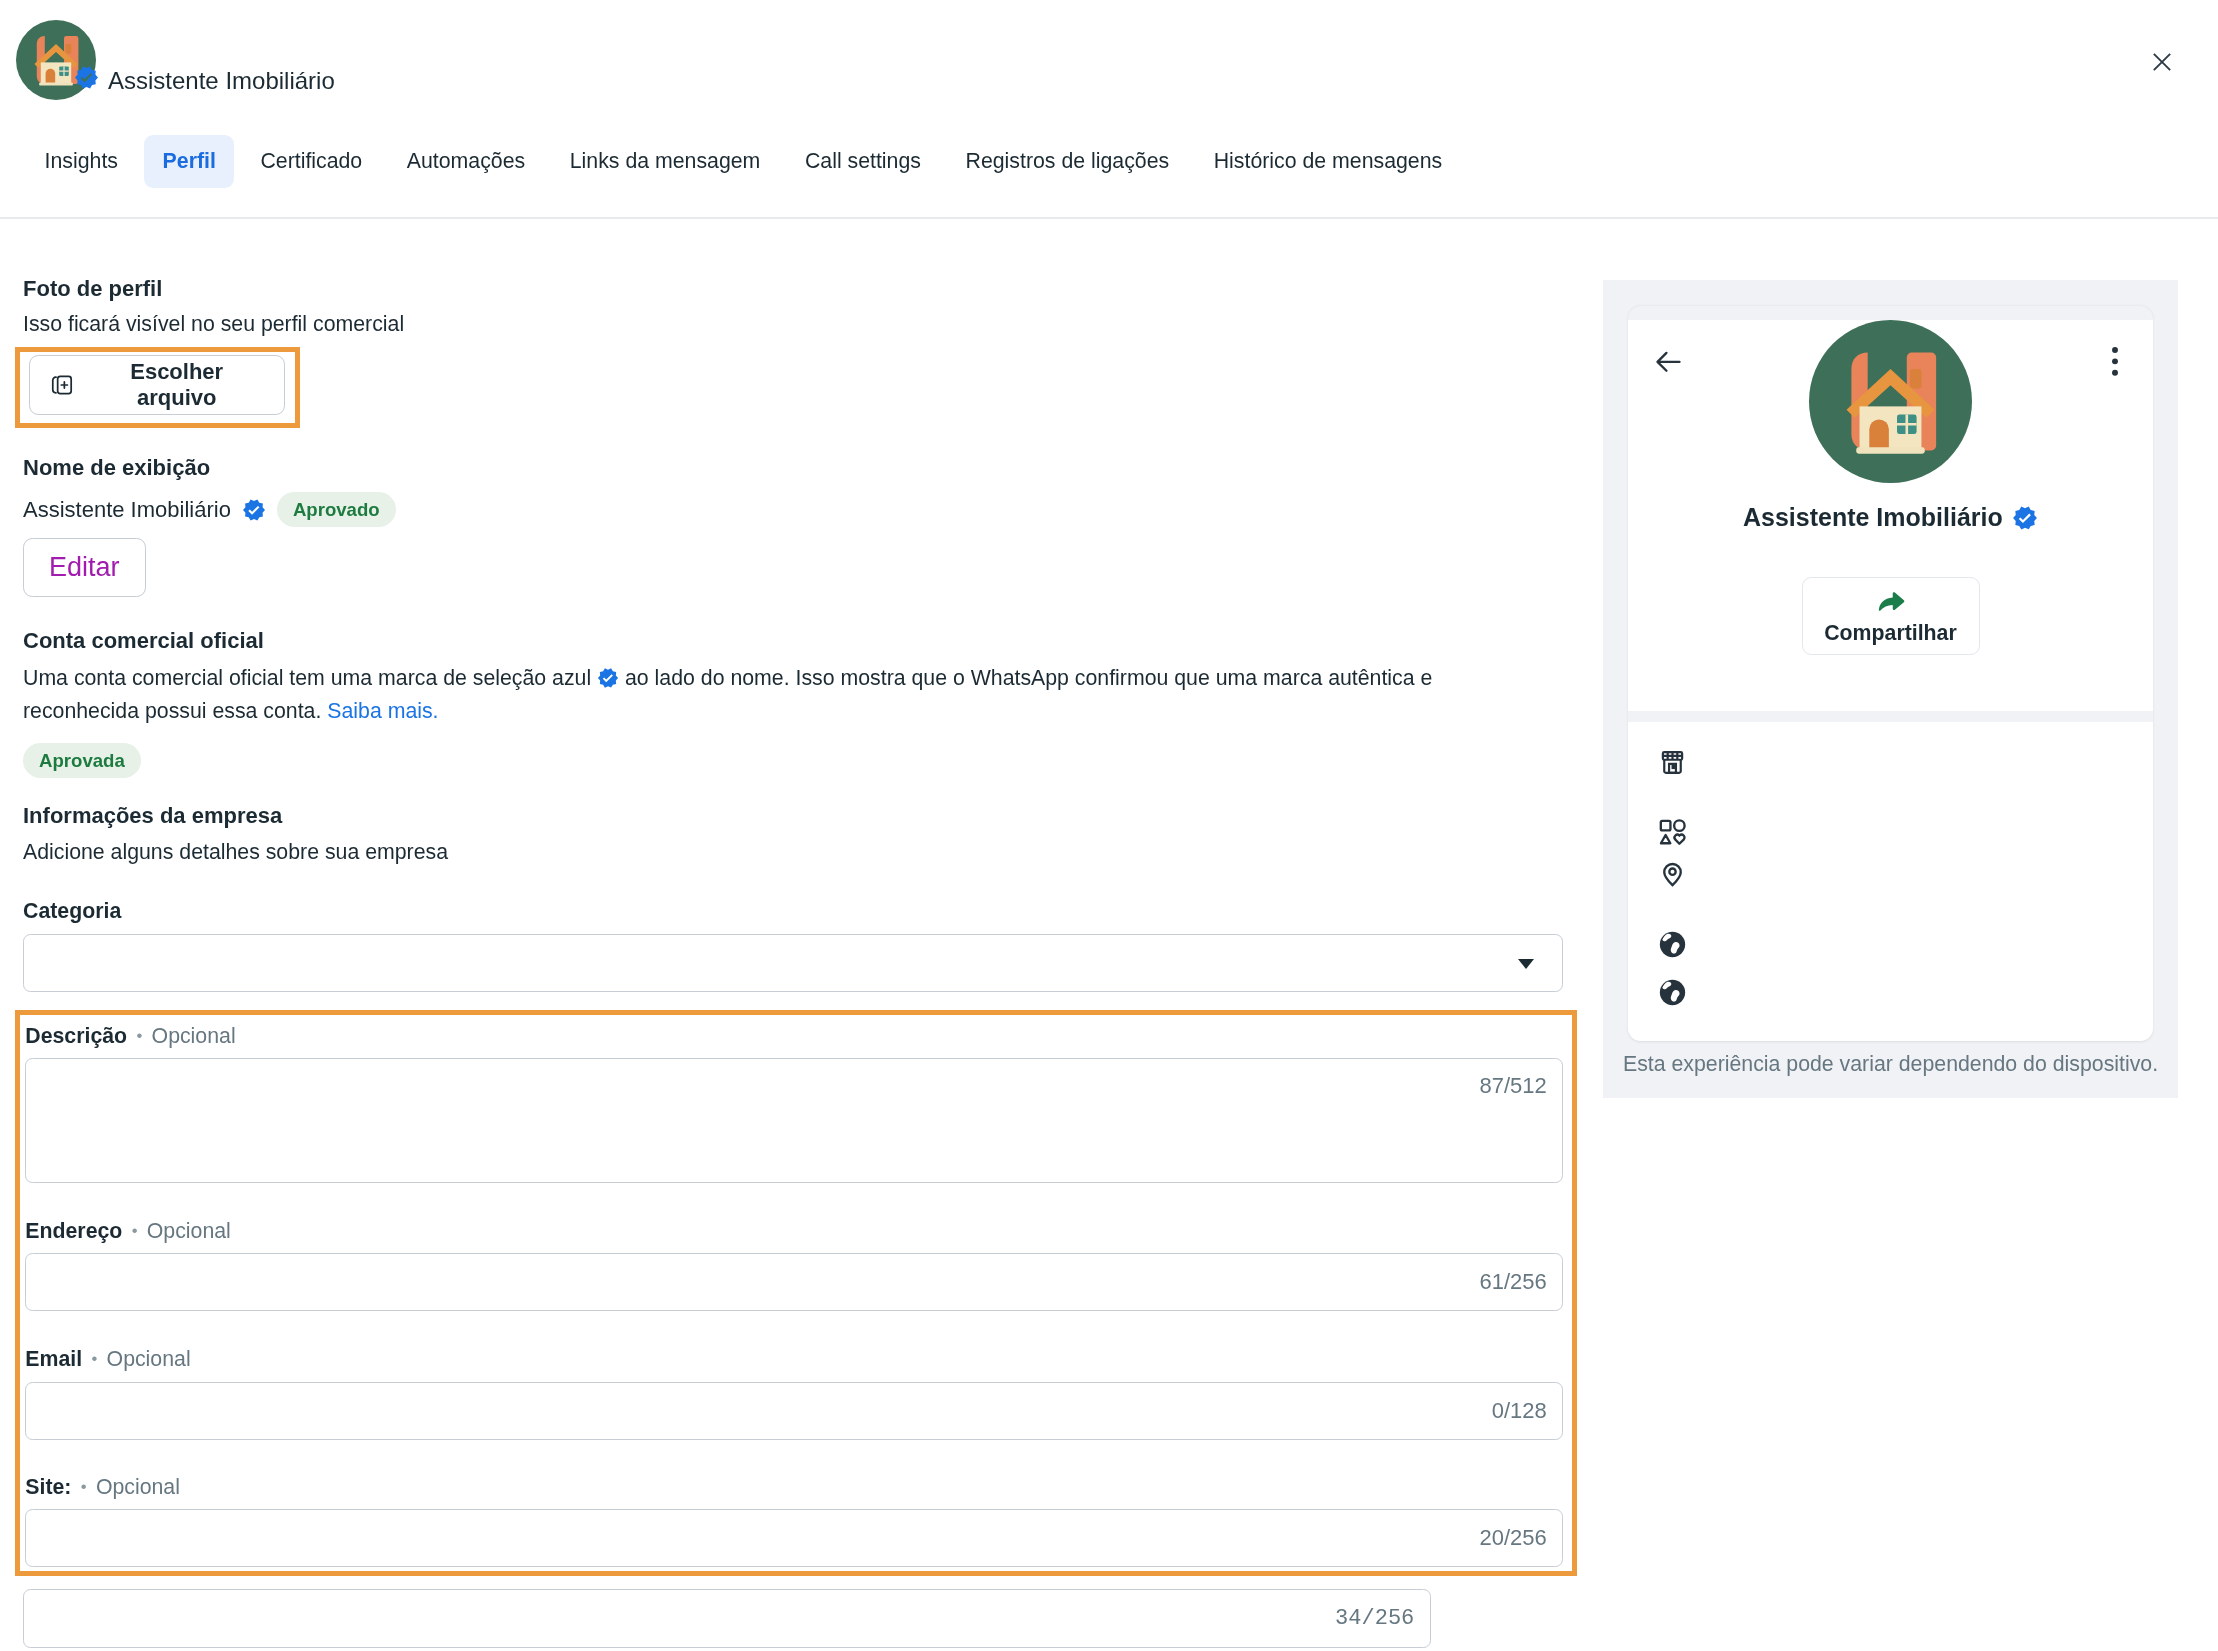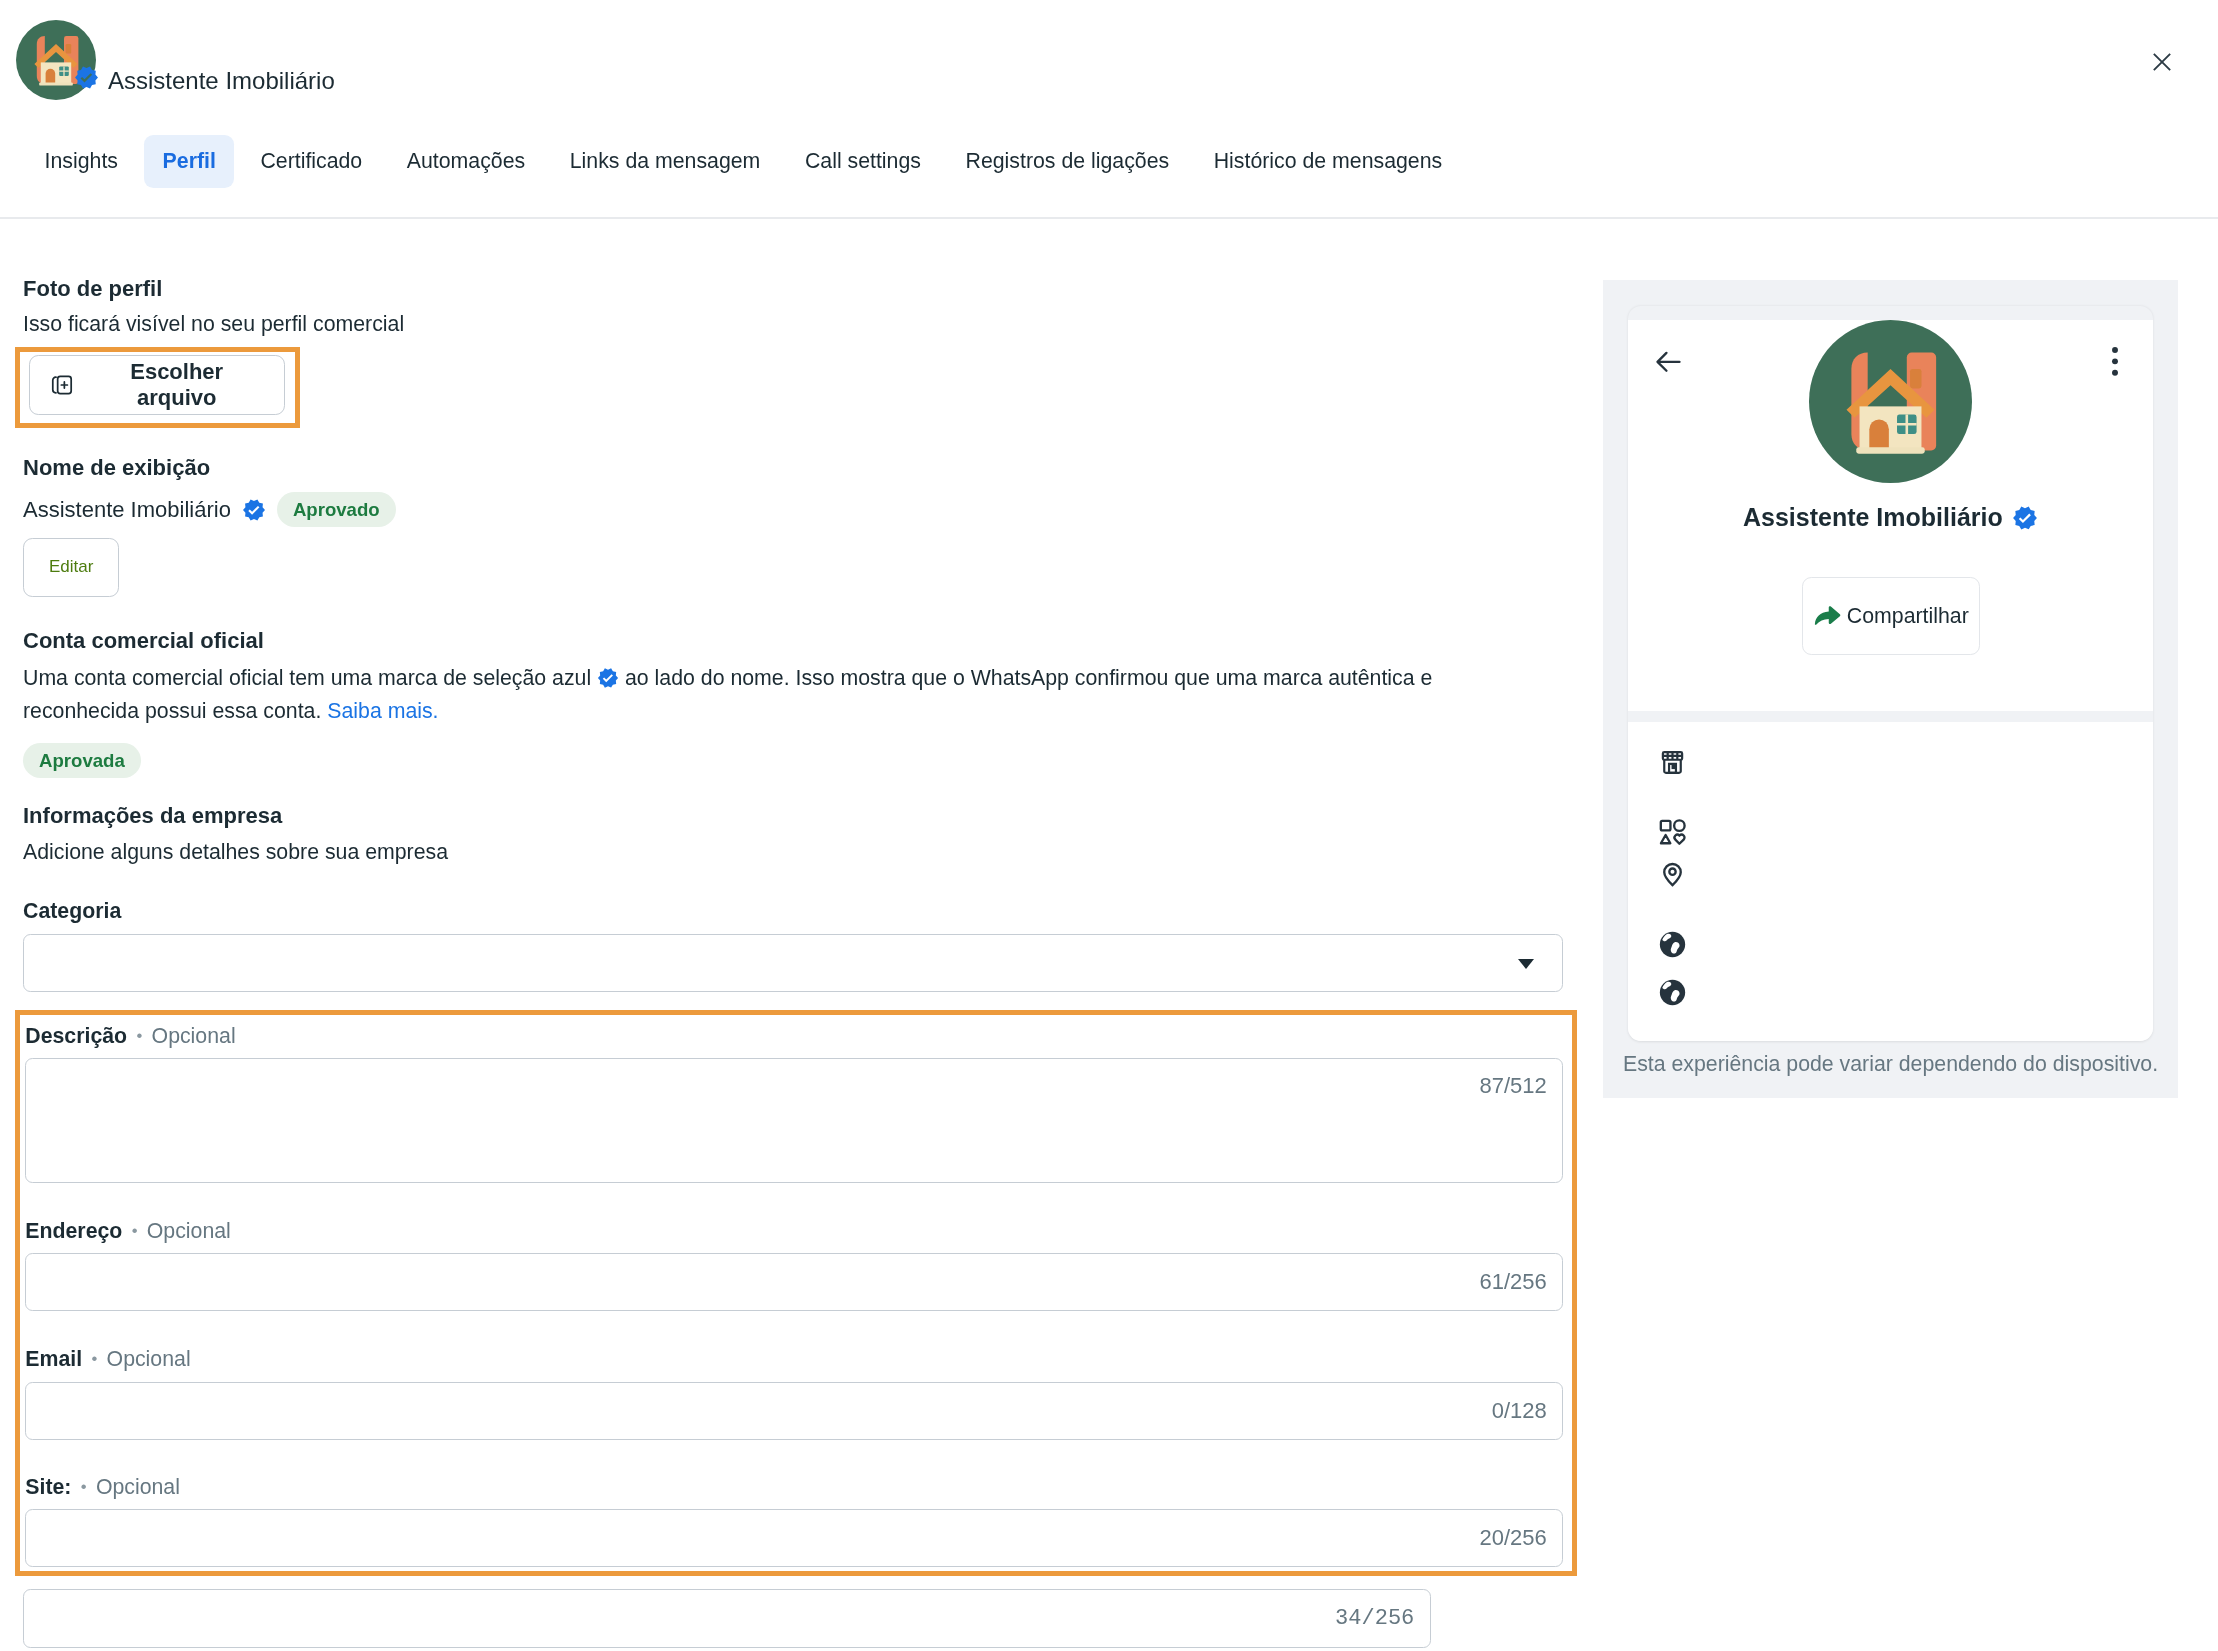--- a/index.html
+++ b/index.html
@@ -34,21 +34,21 @@
   .choose-btn svg { width:26px; height:26px; }
 
   .h-nome { margin-top:26px; }
   .name-row { margin-top:13px; display:flex; align-items:center; gap:11px; height:30px; }
   .name-val { font-size:22px; }
   .v-badge { width:24px; height:24px; display:inline-block; }
   .pill { display:inline-block; background:#e7f1e8; color:#1d7b40; font-size:18.6px;
     font-weight:600; padding:6.5px 16px; border-radius:927px; line-height:22px; }
 
   .edit-btn { margin-top:13px; height:59px; padding:0 25px; background:#fff;
-    border:1.4px solid #c6cdd4; border-radius:9.3px; font-size:17px; color:#4d7c0f;
+    border:1.4px solid #c6cdd4; border-radius:9.3px; font-size:27px; color:#a21caf;
     cursor:pointer; font-family:inherit; }
 
   .h-conta { margin-top:30px; }
   .conta-p { margin-top:7.4px; width:1466px; font-size:21.3px; line-height:33px; }
   .conta-p .inline-badge { width:22px; height:22px; vertical-align:-3.7px; display:inline-block; }
   .link { color:#1b74e4; cursor:pointer; text-decoration:none; }
   .pill-row { margin-top:15px; }
 
   .h-info { margin-top:24px; }
   .cat-label { margin-top:32px; font-size:21.3px; font-weight:700; line-height:26px; }
@@ -83,22 +83,22 @@
   .preview-card { position:absolute; left:25px; top:26px; width:525px; border-radius:13px;
     overflow:hidden; box-shadow:0 0.9px 2.8px rgba(0,0,0,.09); }
   .pc-sec1 { position:relative; height:391px; background:#fff; }
   .pc-back { position:absolute; left:24px; top:26px; width:33px; height:33px; color:#26333d; }
   .pc-kebab { position:absolute; right:24px; top:22px; width:28px; height:41px; color:#26333d; }
   .pc-avatar { display:block; margin:14px auto 0; width:163px; height:163px; }
   .pc-name-row { margin-top:20.4px; display:flex; justify-content:center; align-items:center; gap:9.3px; }
   .pc-name { font-size:25px; font-weight:700; }
   .pc-name-row .v-badge { width:26px; height:26px; }
   .share-btn { margin:45px auto 0; width:178px; height:78px; background:#fff;
-    border:1.4px solid #e3e6ea; border-radius:9.3px; display:flex; flex-direction:row;
-    align-items:center; justify-content:center; gap:4.6px; }
+    border:1.4px solid #e3e6ea; border-radius:9.3px; display:flex; flex-direction:column;
+    align-items:center; justify-content:center; gap:4.6px;font-weight:bold; }
   .share-btn svg { width:30px; height:30px; }
   .share-label { font-size:21.3px; color:#1c2b33; }
   .pc-band { height:11px; background:#f0f2f5; }
   .pc-sec2 { background:#fff; padding:24px 0 32px 28px; }
   .pc-icon { width:33px; height:33px; color:#26333d; display:block; }
   .g1 { margin-top:37px; } .g2 { margin-top:7.4px; } .g3 { margin-top:39px; } .g4 { margin-top:15px; }
   .pc-caption { position:absolute; left:0; top:772px; width:100%; text-align:center;
     font-size:21.3px; color:#667781; }
 </style>
 </head>

